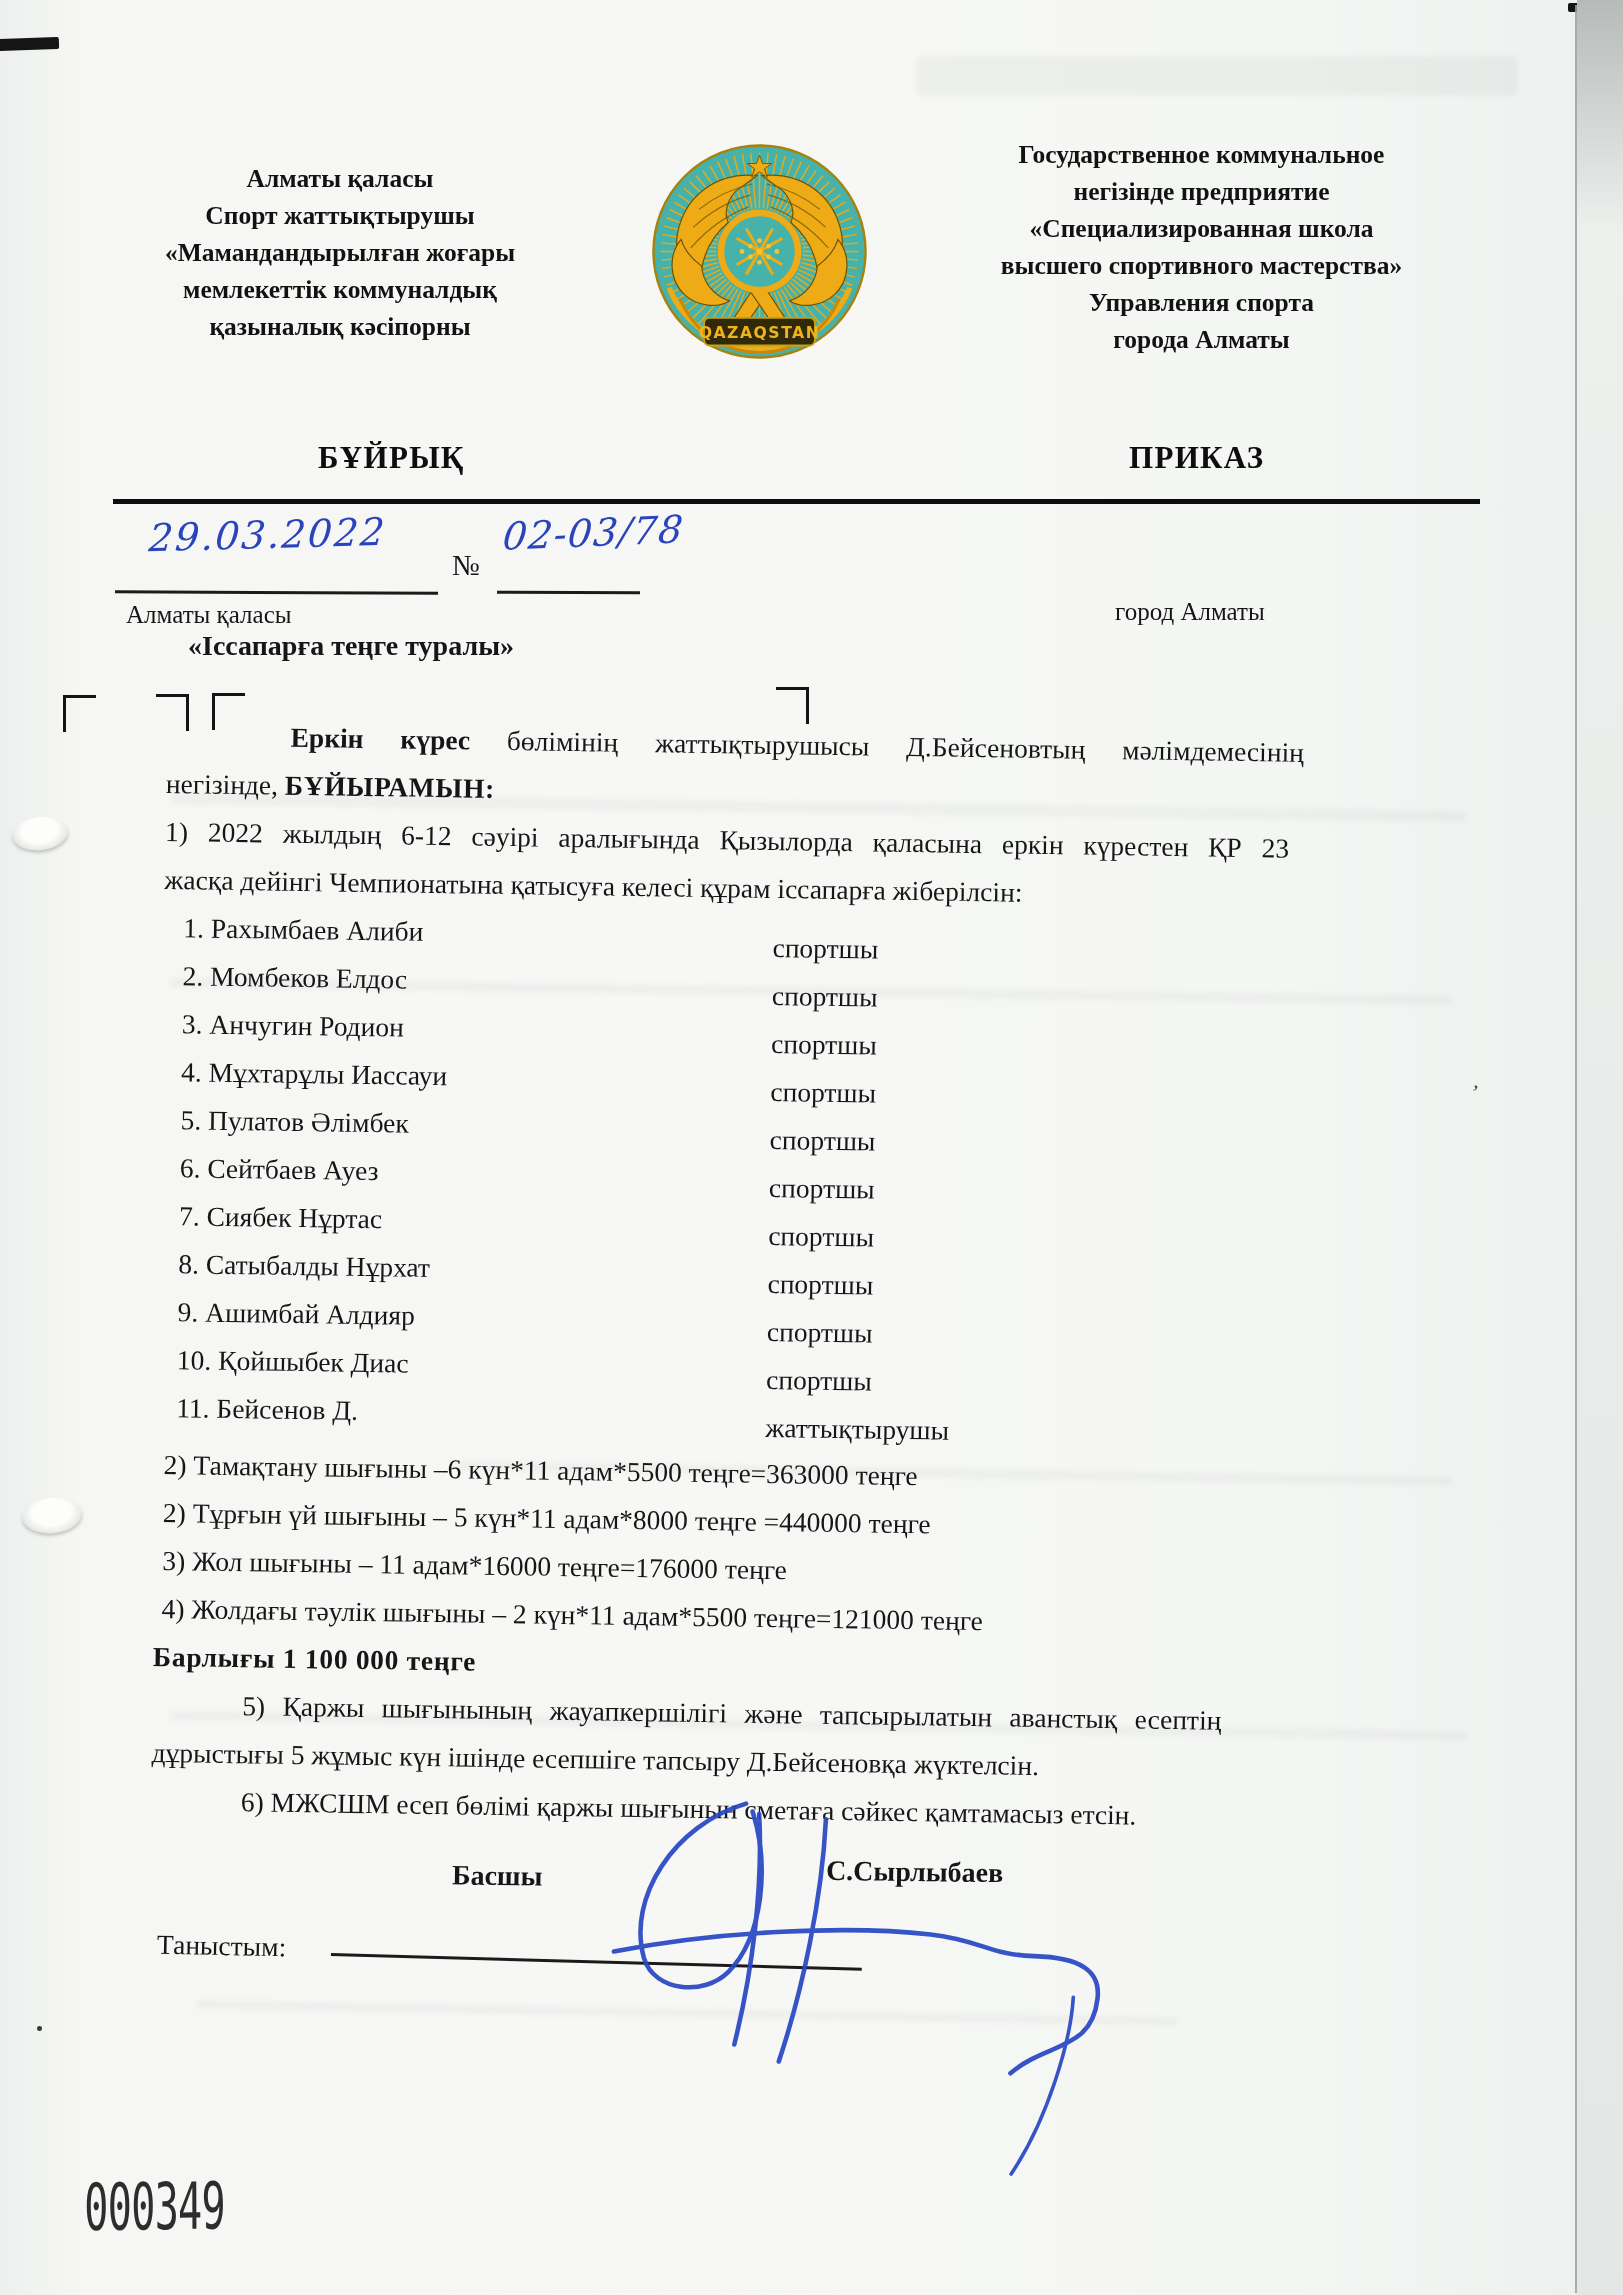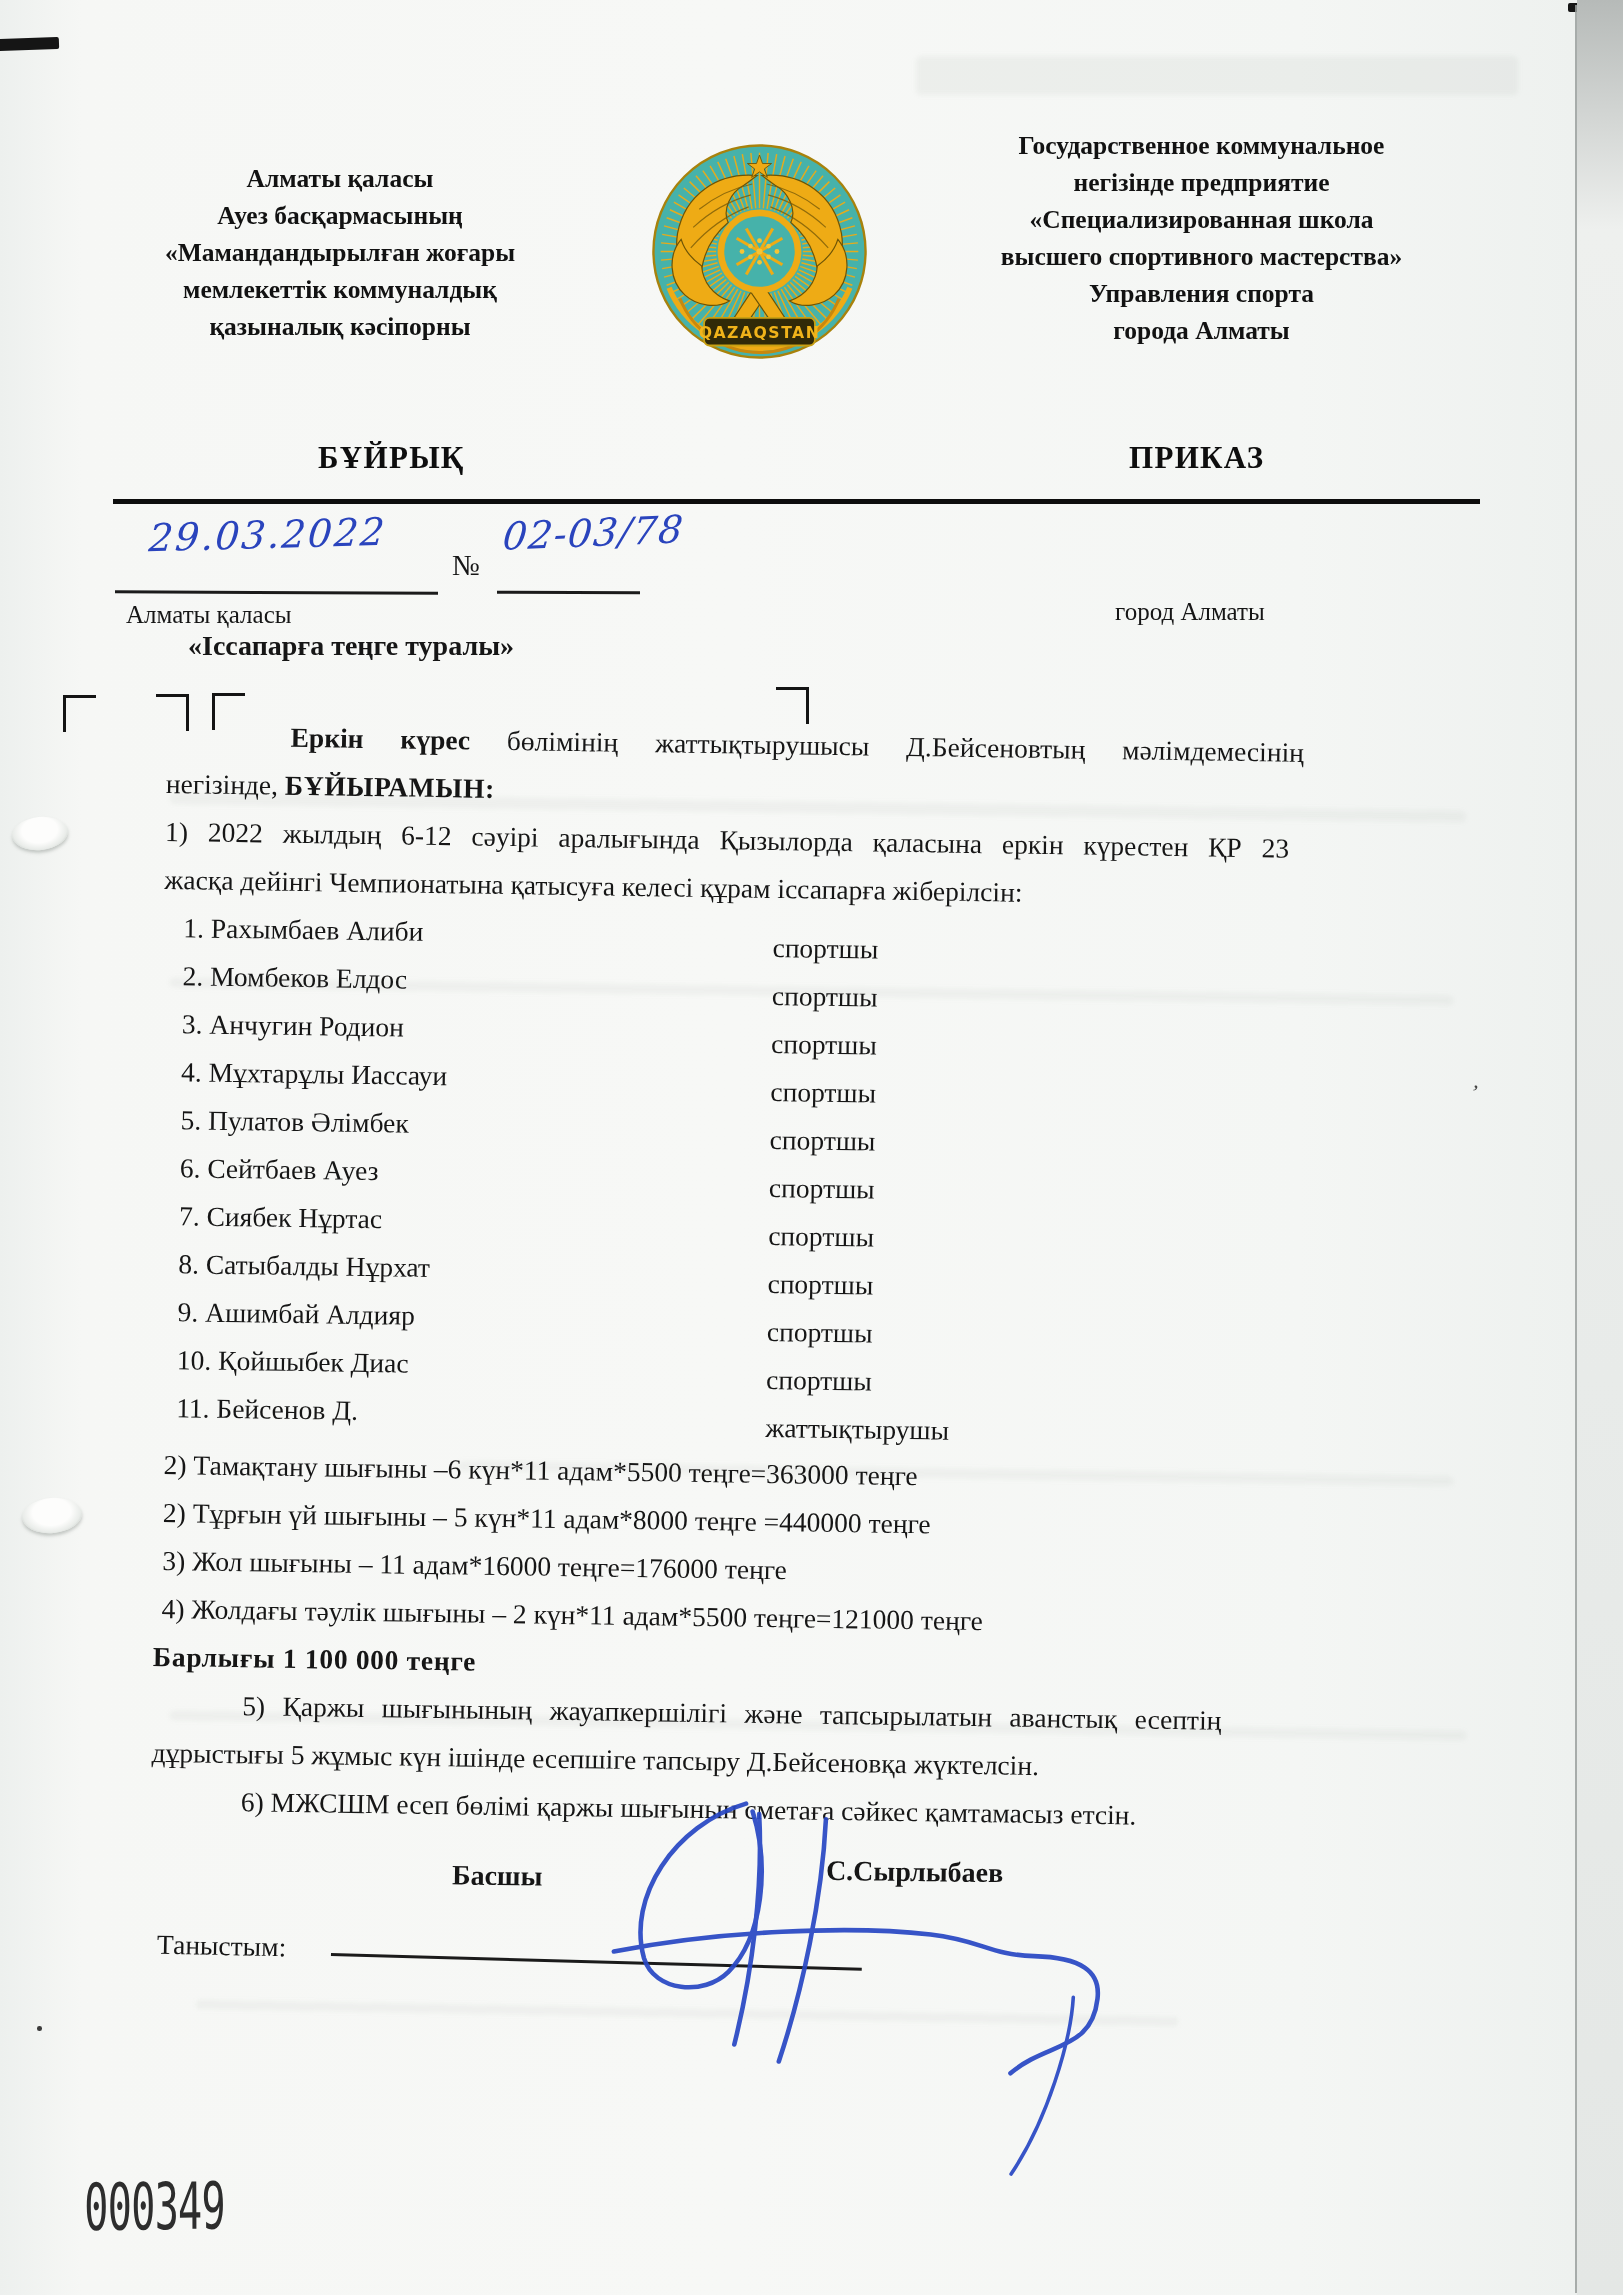--- a/index.html
+++ b/index.html
@@ -64,27 +64,27 @@
   <div class="abs ghost" style="left:170px;top:802px;width:1296px;height:10.5px;transform:rotate(.8deg);"></div>
   <div class="abs ghost" style="left:170px;top:987px;width:1283px;height:9.2px;transform:rotate(.8deg);"></div>
   <div class="abs ghost" style="left:458px;top:1469px;width:995px;height:9.2px;transform:rotate(.9deg);"></div>
   <div class="abs ghost" style="left:170px;top:1721px;width:1296px;height:9.2px;transform:rotate(.9deg);"></div>
   <div class="abs ghost" style="left:196px;top:2009px;width:982px;height:7.9px;transform:rotate(1deg);"></div>
   <div class="abs" style="left:1471px;top:1080px;font-size:22px;color:#444;transform:rotate(12deg);">’</div>
   <div class="abs" style="left:37px;top:2026px;width:4.6px;height:4.6px;border-radius:50%;background:#3a3a3a;"></div>
 
   <div class="abs hdr" style="left:111px;top:160px;width:458px;">
     <div>Алматы қаласы</div>
-    <div>Ауез басқармасының</div>
+    <div>Спорт жаттықтырушы</div>
     <div>«Мамандандырылған жоғары</div>
     <div>мемлекеттік коммуналдық</div>
     <div>қазыналық кәсіпорны</div>
   </div>
 
-  <div class="abs hdr" style="left:910px;top:127px;width:583px;">
+  <div class="abs hdr" style="left:910px;top:136px;width:583px;">
     <div>Государственное коммунальное</div>
     <div>негізінде предприятие</div>
     <div>«Специализированная школа</div>
     <div>высшего спортивного мастерства»</div>
     <div>Управления спорта</div>
     <div>города Алматы</div>
   </div>
 
   <div class="abs" style="left:645px;top:137px;width:229px;height:229px;">
     <svg width="229" height="229" viewBox="0 0 380 380">

